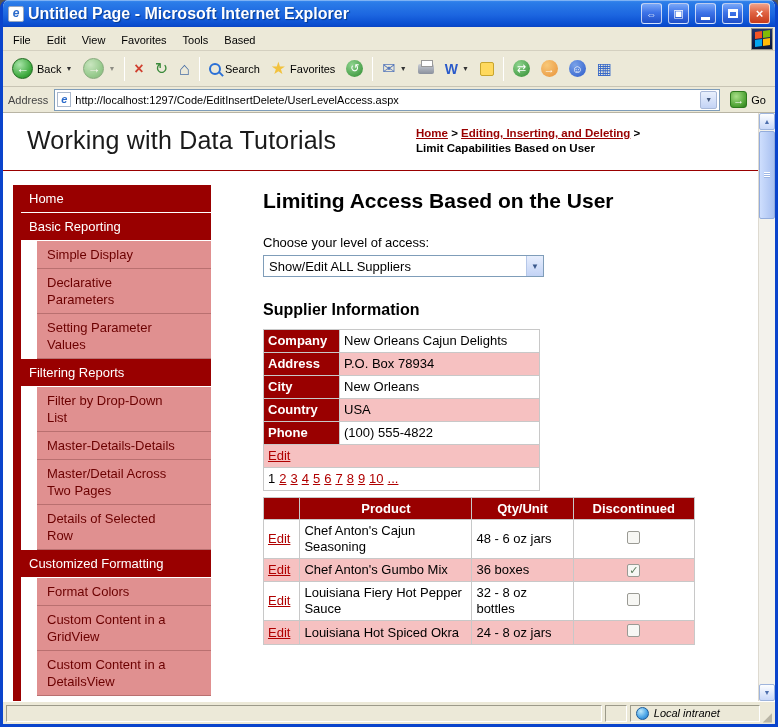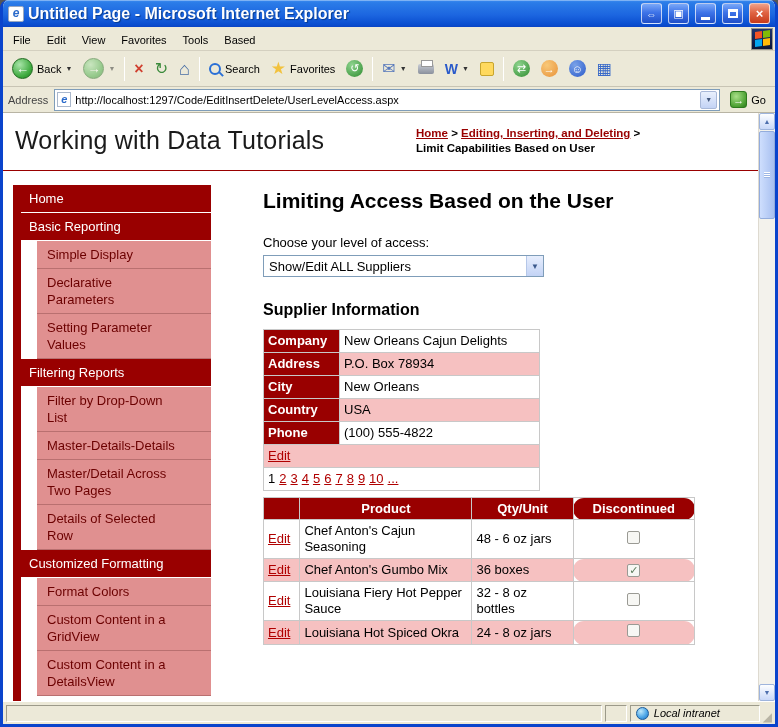--- a/index.html
+++ b/index.html
@@ -112,21 +112,21 @@
   .go-btn{display:flex;align-items:center;gap:4px;font-size:11px;padding:0 4px;height:24px;}
   .go-icon{
     width:17px;height:17px;border-radius:3px;border:1px solid #2E7A1E;
     background:radial-gradient(circle at 35% 30%,#A8E088,#4CA032 70%,#2E7A1E);
     color:#fff;font-weight:bold;font-size:11px;display:flex;align-items:center;justify-content:center;
   }
 
   
   .content-wrap{height:588px;display:flex;background:#fff;}
   .page{width:755px;height:100%;overflow:hidden;display:flex;flex-direction:column;background:#fff;}
-  .page-header{position:relative;height:58px;padding:13px 14px 0 12px;border-bottom:1px solid #990000;flex:none;}
+  .page-header{position:relative;height:58px;padding:13px 14px 0 24px;border-bottom:1px solid #990000;flex:none;}
   .site-title{font-size:25px;font-weight:500;color:#1A1A1A;letter-spacing:.2px;}
   .breadcrumb{position:absolute;right:12px;top:13px;width:330px;font-size:11.5px;font-weight:bold;color:#000;line-height:15px;}
   .crumb-link{color:#990000;text-decoration:underline;cursor:pointer;}
   .breadcrumb-current{font-weight:bold;color:#000;}
 
   .page-body{flex:1;display:flex;padding:14px 0 0 10px;overflow:hidden;}
   .sidebar{display:flex;flex:none;}
   .side-strip{width:8px;background:#990000;}
   .side-items{width:190px;}
   .side-item{font-size:13px;line-height:17px;cursor:pointer;}
@@ -151,21 +151,21 @@
   #supplier-table th.flabel{background:#990000;color:#fff;font-weight:bold;width:76px;}
   tr.alt{background:#F6C1C1;}
   .edit-link{color:#B00000;text-decoration:underline;cursor:pointer;}
   .pager-row td{padding:4px;}
   .pager-link{color:#B00000;text-decoration:underline;cursor:pointer;margin-right:4px;}
   .pager-current{color:#000;margin-right:4px;}
 
   #products-table{width:432px;border:1px solid #888;margin-top:6px;}
   #products-table th{background:#990000;color:#fff;font-weight:bold;text-align:center;padding:3px 4px;border:1px solid #C8C8C8;}
   #products-table td{border:1px solid #C8C8C8;padding:3px 4px;line-height:16px;vertical-align:middle;}
-  .c-edit{width:36px;} .c-prod{width:170px;} .c-qty{width:100px;} .c-disc{width:120px;border-radius:11px;}
+  .c-edit{width:36px;} .c-prod{width:170px;} .c-qty{width:100px;} .c-disc{width:120px;}
   td.c-disc{text-align:center;}
   .checkbox{
     display:inline-block;width:13px;height:13px;background:#F7F7F4;border:1px solid #9A9A94;border-radius:2px;
     font-size:11px;line-height:11px;text-align:center;color:#5A7A5A;cursor:default;
   }
 
   
   .scrollbar{width:17px;position:relative;background:#F3F2EC;border-left:1px solid #DEDAD0;}
   .scroll-btn{
     position:absolute;left:0;right:0;height:17px;

